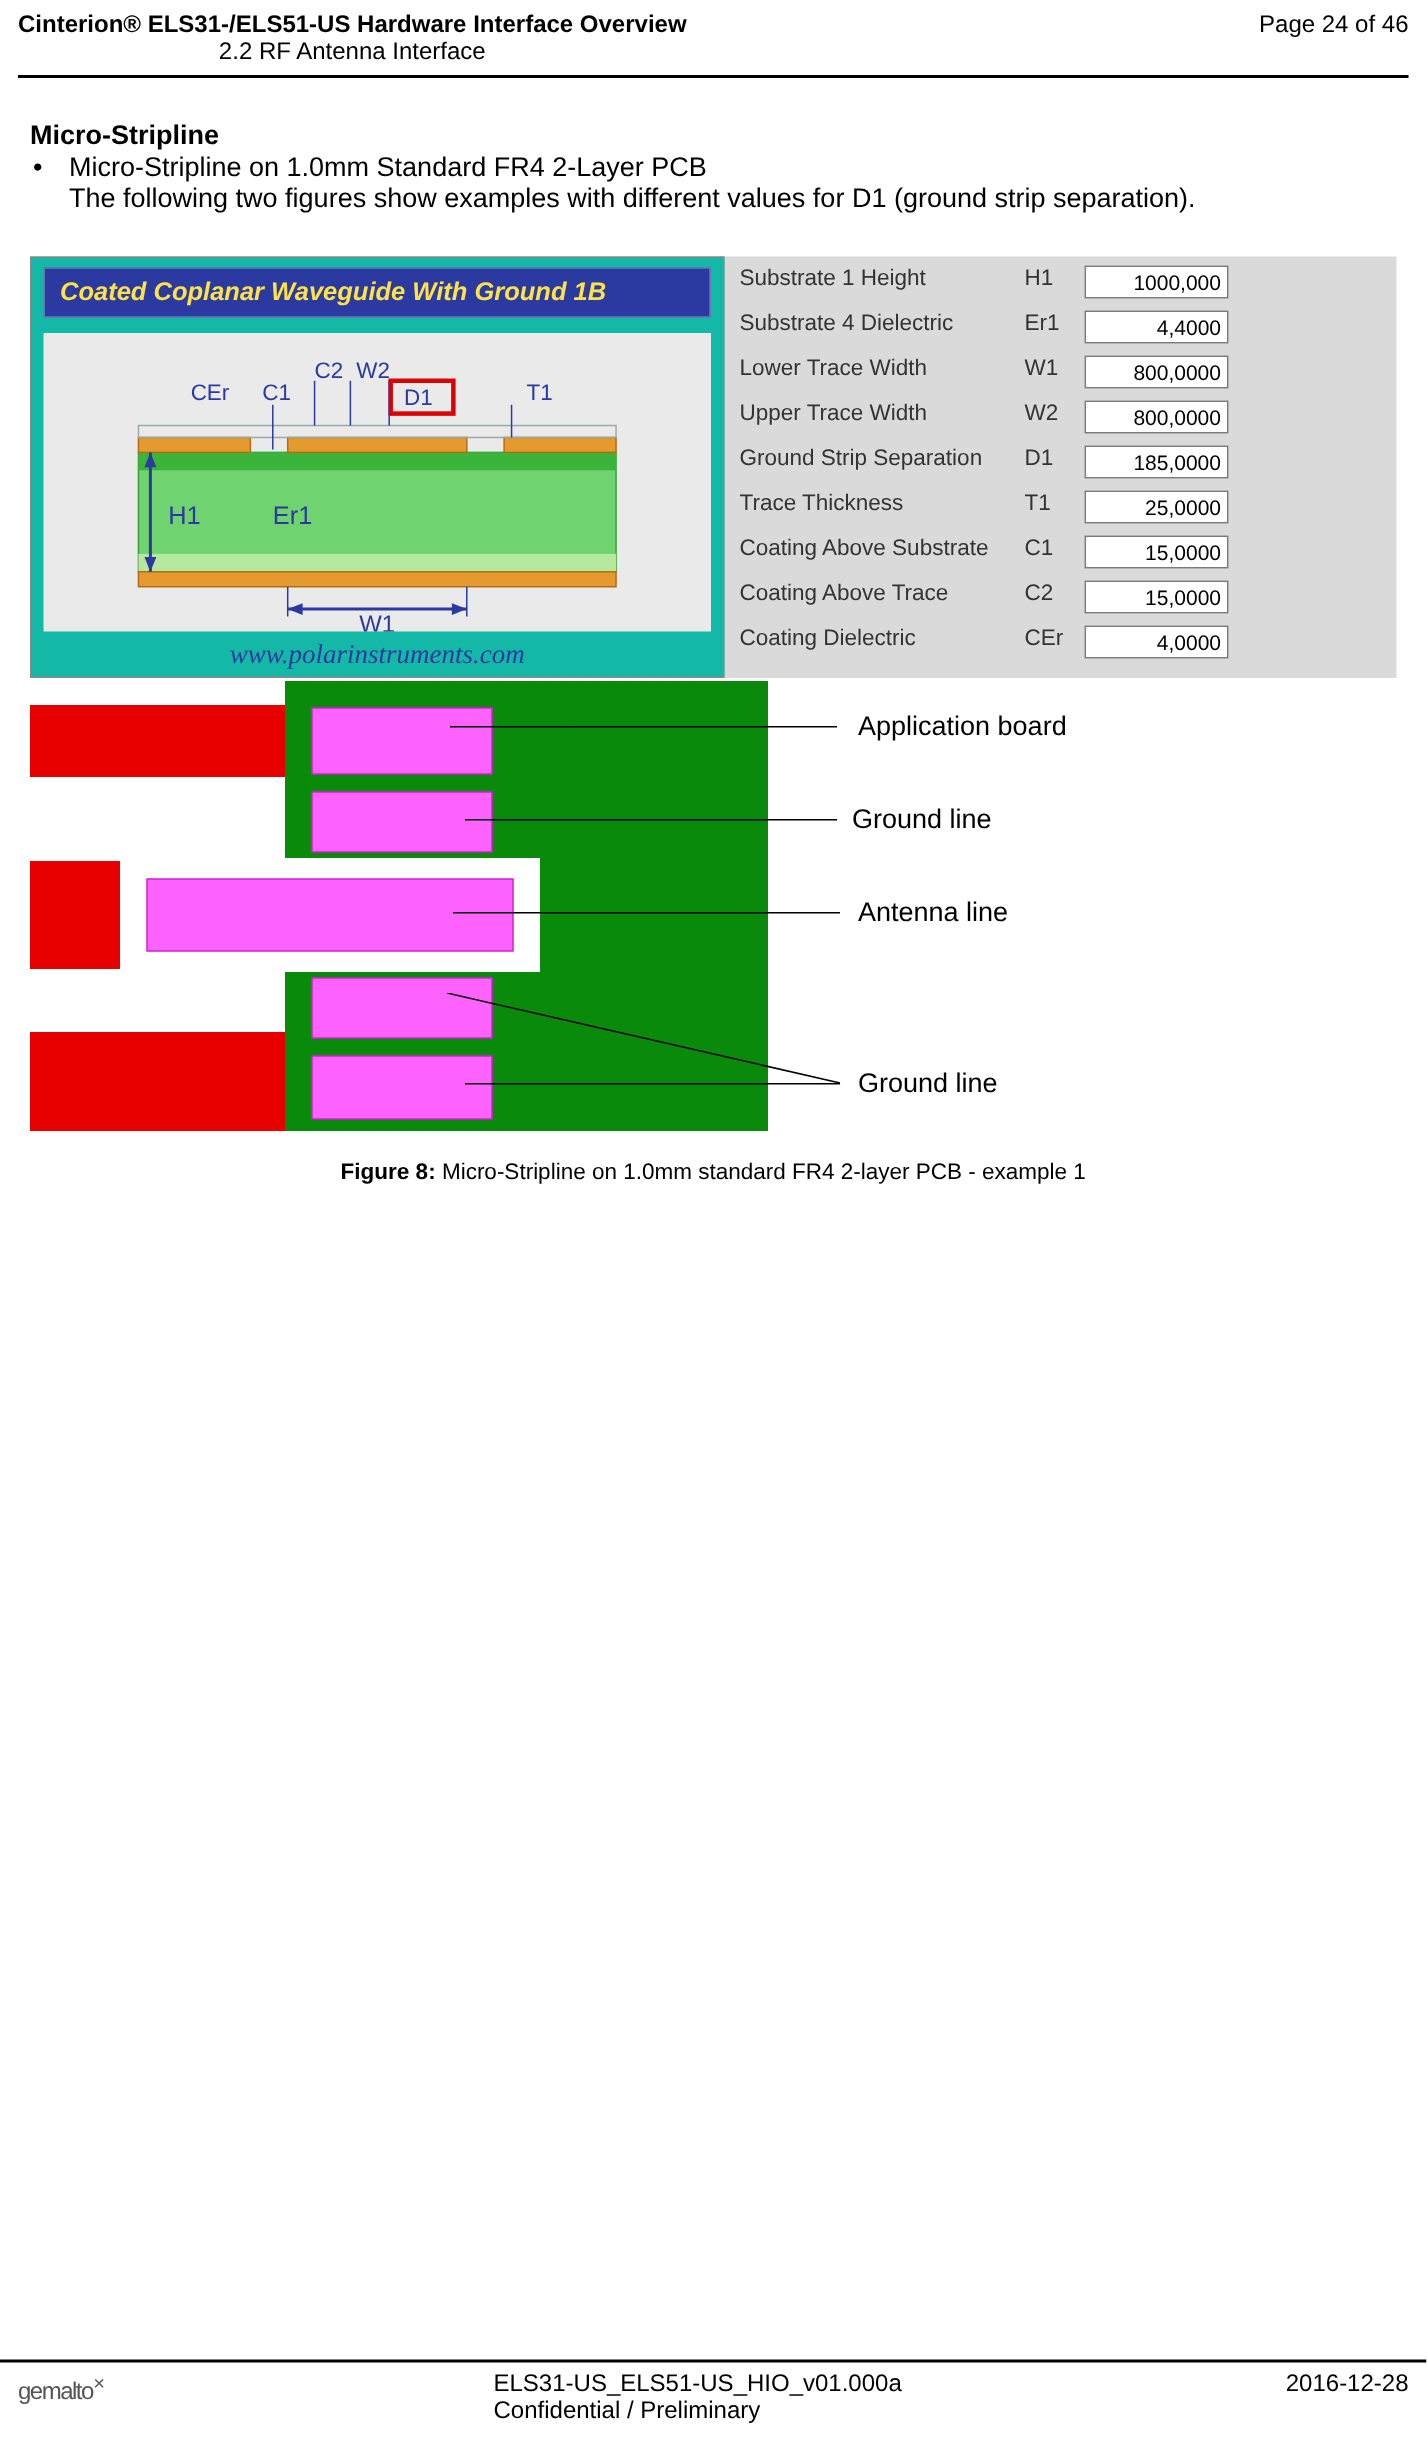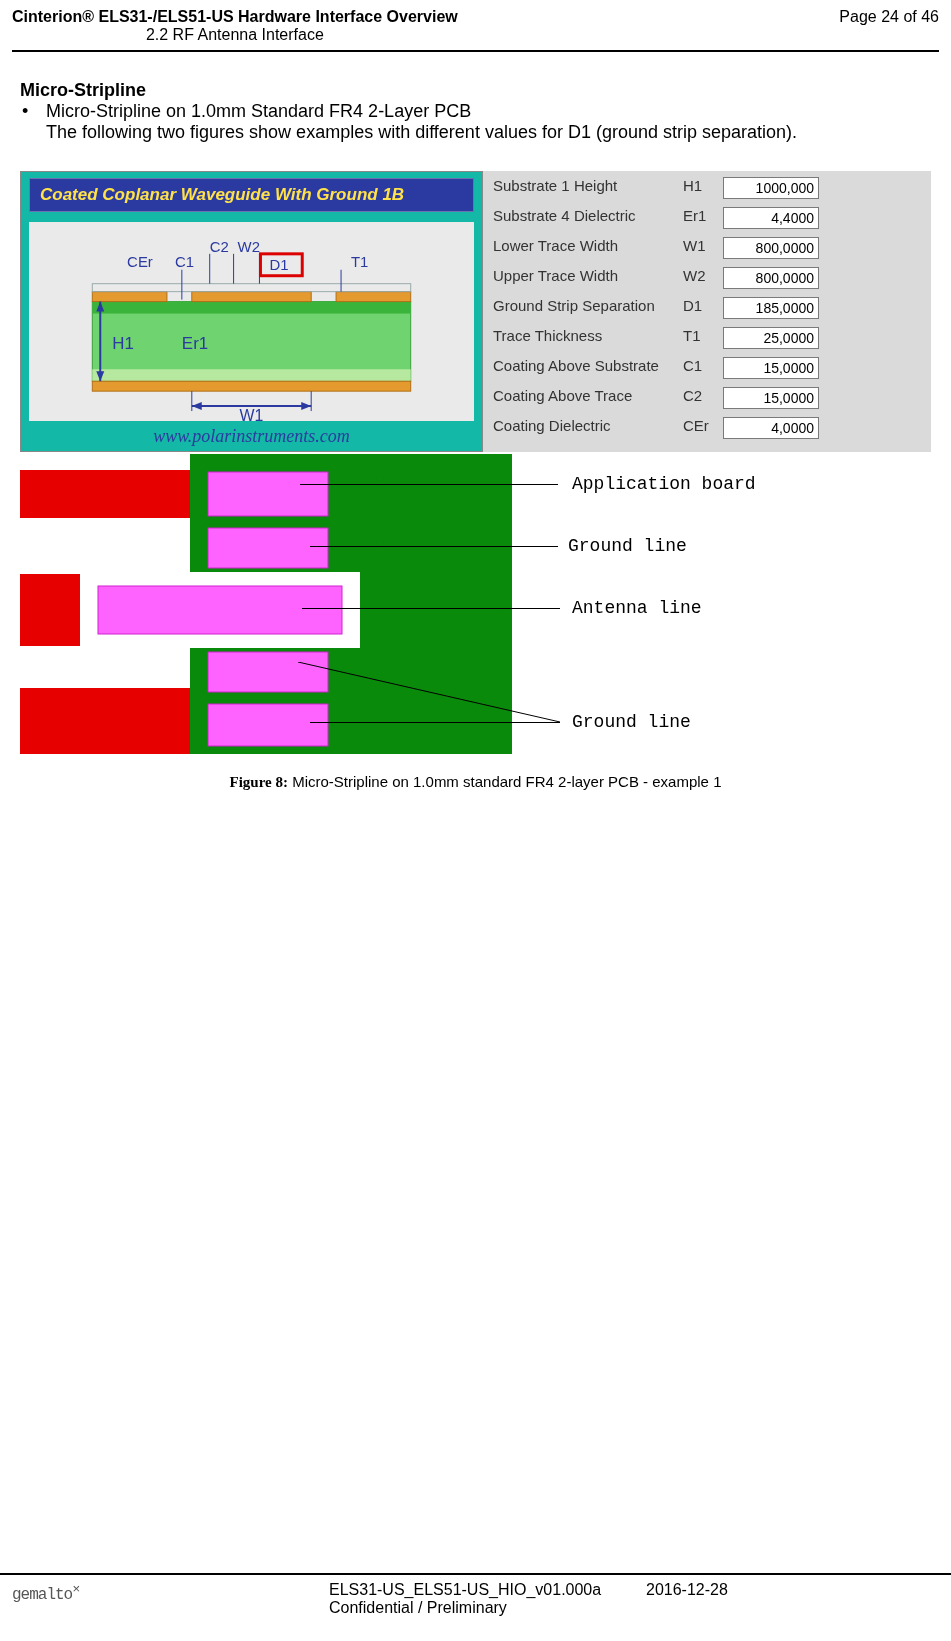--- a/index.html
+++ b/index.html
@@ -66,36 +66,36 @@
   .param-row { display:flex; height: 30px; }
   .param-label { width: 190px; color:#333; }
   .param-sym { width: 40px; color:#333; }
   .param-val {
     width: 96px; height:22px;
     background:#fff; border:1px solid #7a7a7a;
     font-size:14px; text-align:right;
     padding: 1px 4px 1px 2px;
     font-family: Arial;
   }
-  .pcb-wrap { margin-top:2px; position:relative; width: 930px; height: 305px; font-family: Liberation Mono, monospace;}
+  .pcb-wrap { margin-top:2px; position:relative; width: 930px; height: 305px;}
   .pcb-svg { display:block; }
   .callout { position:absolute; font-size:18px; color:#000; }
   .callout-line { position:absolute; border-top:1px solid #000; height:0; }
   .fig-caption { text-align:center; font-size:15px; margin-top:14px;}
-  .fig-caption b { font-weight:bold;font-family:Liberation Serif, serif; }
+  .fig-caption b { font-weight:bold; }
   .footer {
     position:absolute; bottom:0; left:0; right:0;
     border-top: 2px solid #000;
     display:flex;
   }
   .footer-cell { flex:1; padding: 6px 12px 24px 12px; font-size:16px;}
   .footer-left { text-align:left; font-family: Arial; font-style:italic; color:#555;}
-  .logo { font-family: Liberation Mono, monospace; font-style: normal; color:#555; letter-spacing:-1px;}
+  .logo { font-family: Liberation Sans, sans-serif; font-style: normal; color:#555; letter-spacing:-1px;}
   .footer-center { }
-  .footer-right { }
+  .footer-right { text-align:right;}
   svg text { font-family: Arial; }
 </style>
 </head>
 <body>
 
 <div class="header">
   <div class="header-left">
     <div class="doc-title">Cinterion® ELS31-/ELS51-US Hardware Interface Overview</div>
     <div class="section-ref">2.2 RF Antenna Interface</div>
   </div>

